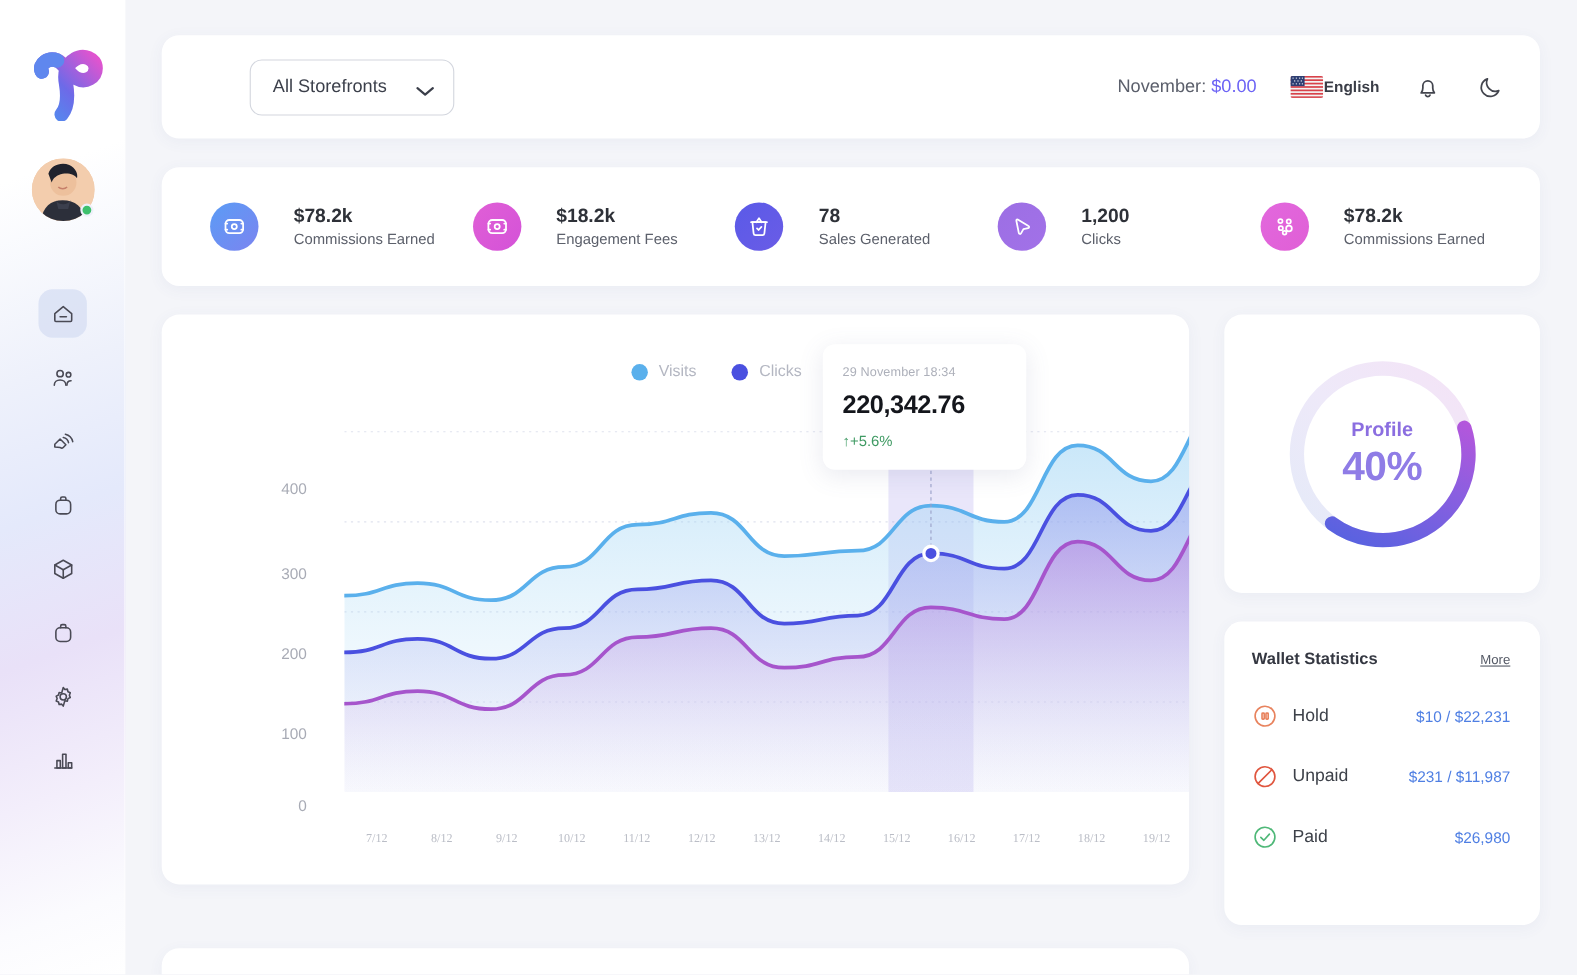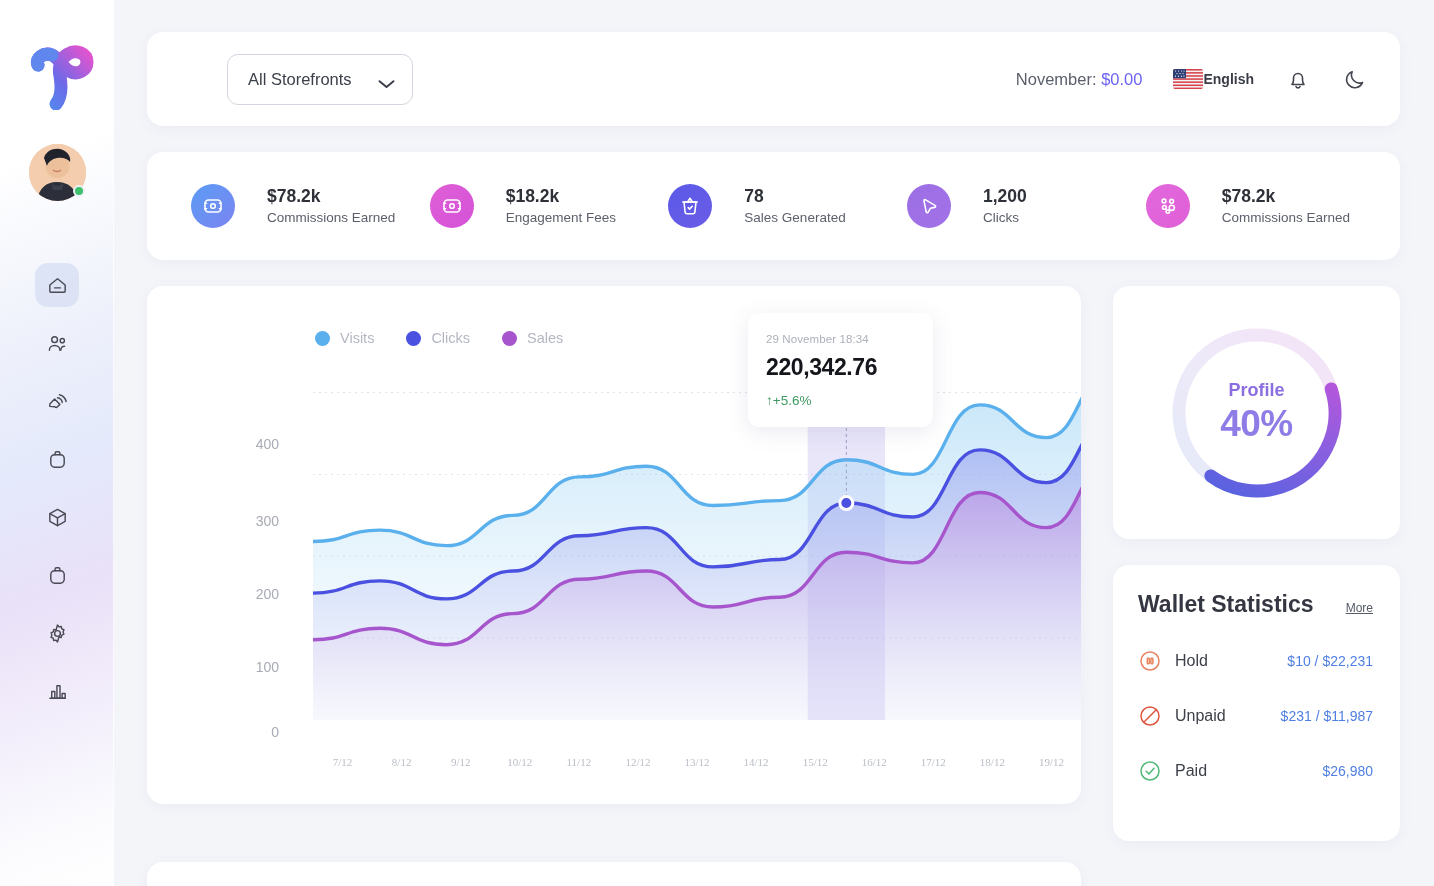--- a/index.html
+++ b/index.html
@@ -97,21 +97,21 @@
   .stat-value { font-size: 17.5px; font-weight: bold; color: #2e3138; line-height: 1.25; }
   .stat-label { font-size: 13.5px; color: #5c606b; line-height: 1.5; }
 
   
   .lower { margin-top: 26px; display: flex; gap: 32px; align-items: flex-start; }
   .left-col { flex: 1 1 auto; min-width: 0; }
   .right-col { flex: 0 0 287px; }
 
   
   .chart-card { position: relative; height: 518px; padding: 44px 0 0 0; overflow: hidden; }
-  .legend { display: flex; gap: 32px; padding-left: 168px; }
+  .legend { display: flex; gap: 32px; padding-left: 168px; justify-content: center; }
   .legend-item { display: flex; align-items: center; gap: 10px; }
   .legend-dot { width: 15px; height: 15px; border-radius: 50%; }
   .legend-label { font-size: 14.5px; color: #b4b7c2; }
   .plot { position: relative; margin-top: 22px; height: 400px; }
   .ylabels { position: absolute; left: 0; top: 0; width: 150px; height: 300px; padding-left: 40px; }
   .ylabel { position: absolute; right: 18px; font-size: 14px; color: #a8abb5; }
   .xlabels { position: absolute; left: 166px; right: 0; bottom: 0; display: flex; }
   .xlabel { flex: 1; text-align: center; font-size: 11px; color: #babdc6; font-family: Liberation Serif, serif; }
   .chart-svg { position: absolute; left: 166px; top: 0; }
 
@@ -135,21 +135,21 @@
   .donut-text {
     position: absolute; inset: 0; display: flex; flex-direction: column;
     align-items: center; justify-content: center; gap: 2px;
   }
   .donut-title { font-size: 18px; font-weight: bold; color: #8b6ee0; }
   .donut-pct { font-size: 37px; font-weight: bold; color: #8f7ce6; letter-spacing: -.5px; }
 
   
   .wallet-card { margin-top: 26px; padding: 26px 27px 20px 25px; min-height: 276px; position: relative; overflow: hidden; }
   .wallet-head { display: flex; align-items: baseline; justify-content: space-between; }
-  .wallet-title { font-size: 23px; font-weight: bold; color: #343741; }
+  .wallet-title { font-size: 15px; font-weight: bold; color: #343741; }
   .wallet-more { font-size: 12px; color: #555a66; text-decoration: underline; cursor: pointer; }
   .wallet-row { display: flex; align-items: center; margin-top: 31px; }
   .wallet-row:first-of-type { margin-top: 33px; }
   .wrow-icon { width: 24px; height: 24px; flex: 0 0 24px; margin-right: 13px; }
   .wrow-icon svg { width: 24px; height: 24px; fill: none; stroke-width: 1.5;
                    stroke-linecap: round; stroke-linejoin: round; }
   .wrow-label { font-size: 16px; color: #3d4插; color: #3d4149; flex: 1; }
   .wrow-value { font-size: 14px; color: #4f7fe3; white-space: nowrap; }
 
   

